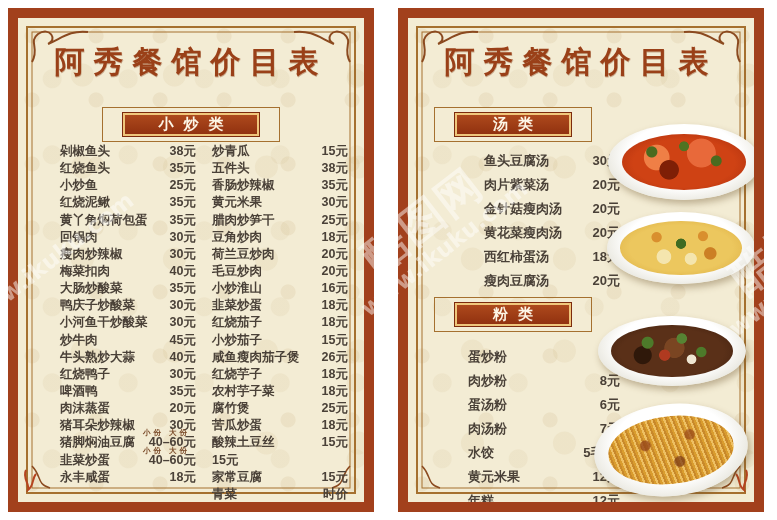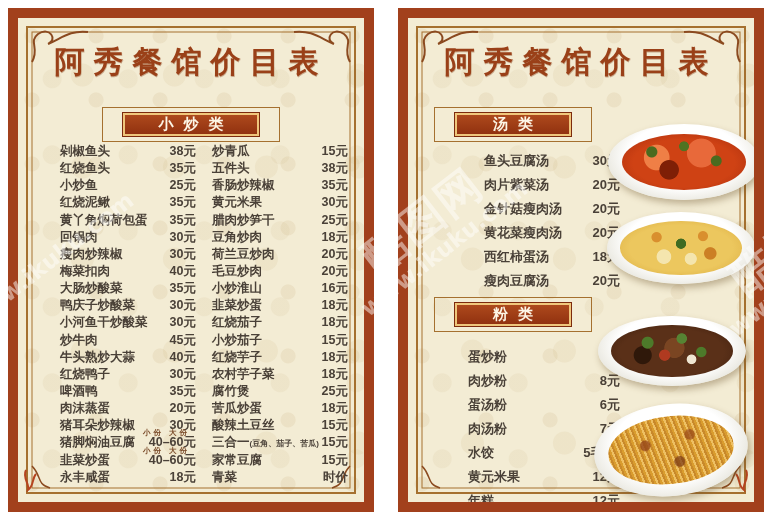--- a/index.html
+++ b/index.html
@@ -271,20 +271,24 @@
             <div class="row">
               <span class="iname"><span class="nm">红烧茄子</span></span>
               <span class="iprice"><span class="pv">18元</span></span>
             </div>
 
             <div class="row">
               <span class="iname"><span class="nm">小炒茄子</span></span>
               <span class="iprice"><span class="pv">15元</span></span>
             </div>
 
+            <div class="row">
+              <span class="iname"><span class="nm">咸鱼瘦肉茄子煲</span></span>
+              <span class="iprice"><span class="pv">26元</span></span>
+            </div>
 
             <div class="row">
               <span class="iname"><span class="nm">红烧芋子</span></span>
               <span class="iprice"><span class="pv">18元</span></span>
             </div>
 
             <div class="row">
               <span class="iname"><span class="nm">农村芋子菜</span></span>
               <span class="iprice"><span class="pv">18元</span></span>
             </div>
@@ -298,21 +302,20 @@
               <span class="iname"><span class="nm">苦瓜炒蛋</span></span>
               <span class="iprice"><span class="pv">18元</span></span>
             </div>
 
             <div class="row">
               <span class="iname"><span class="nm">酸辣土豆丝</span></span>
               <span class="iprice"><span class="pv">15元</span></span>
             </div>
 
             <div class="row">
-              <span class="iname"><span class="nm">三合一</span><span class="nnote">(豆角、茄子、苦瓜)</span></span>
               <span class="iprice"><span class="pv">15元</span></span>
             </div>
 
             <div class="row">
               <span class="iname"><span class="nm">家常豆腐</span></span>
               <span class="iprice"><span class="pv">15元</span></span>
             </div>
 
             <div class="row">
               <span class="iname"><span class="nm">青菜</span></span>

